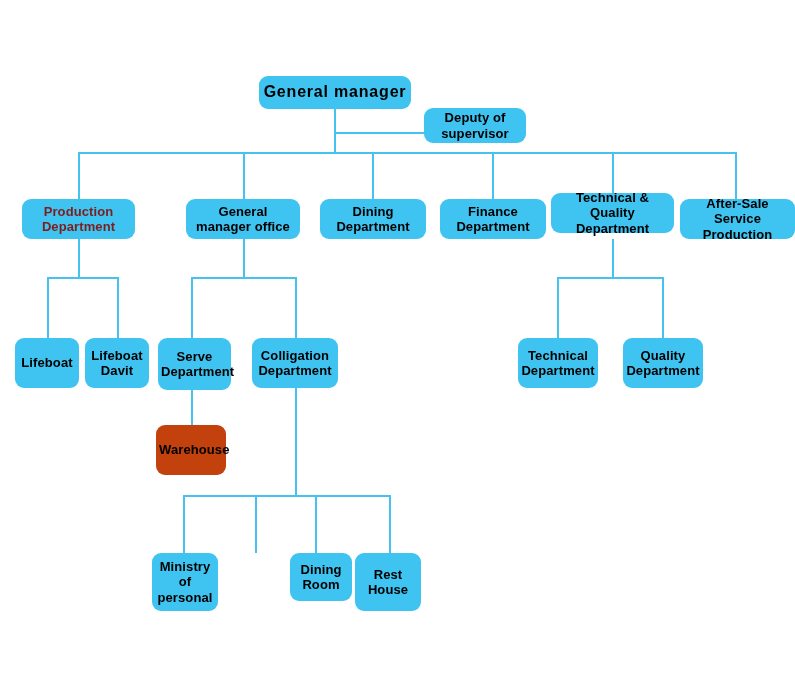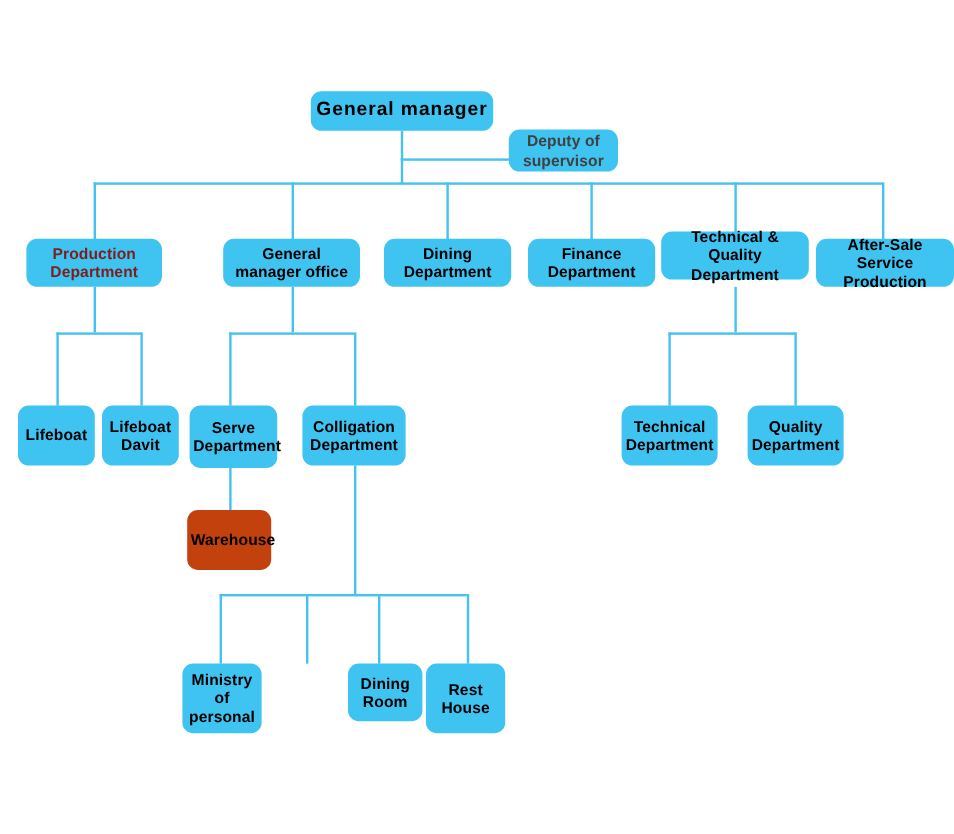--- a/index.html
+++ b/index.html
@@ -83,21 +83,21 @@
     <div class="connector v" style="left: 191px; top: 388px; background: rgb(69, 194, 239); height: 37px;"></div>
     <div class="connector v" style="left: 295px; top: 388px; background: rgb(69, 194, 239); height: 107px;"></div>
     <div class="connector h" style="left: 183px; top: 495px; background: rgb(69, 194, 239); width: 206px;"></div>
     <div class="connector v" style="left: 183px; top: 495px; background: rgb(69, 194, 239); height: 58px;"></div>
     <div class="connector v" style="left: 255px; top: 495px; background: rgb(69, 194, 239); height: 58px;"></div>
     <div class="connector v" style="left: 315px; top: 495px; background: rgb(69, 194, 239); height: 58px;"></div>
     <div class="connector v" style="left: 389px; top: 495px; background: rgb(69, 194, 239); height: 58px;"></div>
     <div class="node root" style="left: 259px; top: 76px; width: 152px; height: 33px; background: rgb(63, 195, 240); color: rgb(0, 0, 0);">
       <span class="label">General manager</span>
     </div>
-    <div class="node deputy" style="left: 424px; top: 108px; width: 91px; height: 35px; background: rgb(63, 195, 240); color: #404040;">
+    <div class="node deputy" style="left: 424px; top: 108px; width: 102px; height: 35px; background: rgb(63, 195, 240); color: #000000;">
       <span class="label">Deputy of
 supervisor</span>
     </div>
     <div class="node lvl2" style="left: 22px; top: 199px; width: 113px; height: 40px; background: rgb(63, 195, 240); color: #7f1d1d;">
       <span class="label">Production
 Department</span>
     </div>
     <div class="node lvl2" style="left: 186px; top: 199px; width: 114px; height: 40px; background: rgb(63, 195, 240); color: rgb(0, 0, 0);">
       <span class="label">General
 manager office</span>

